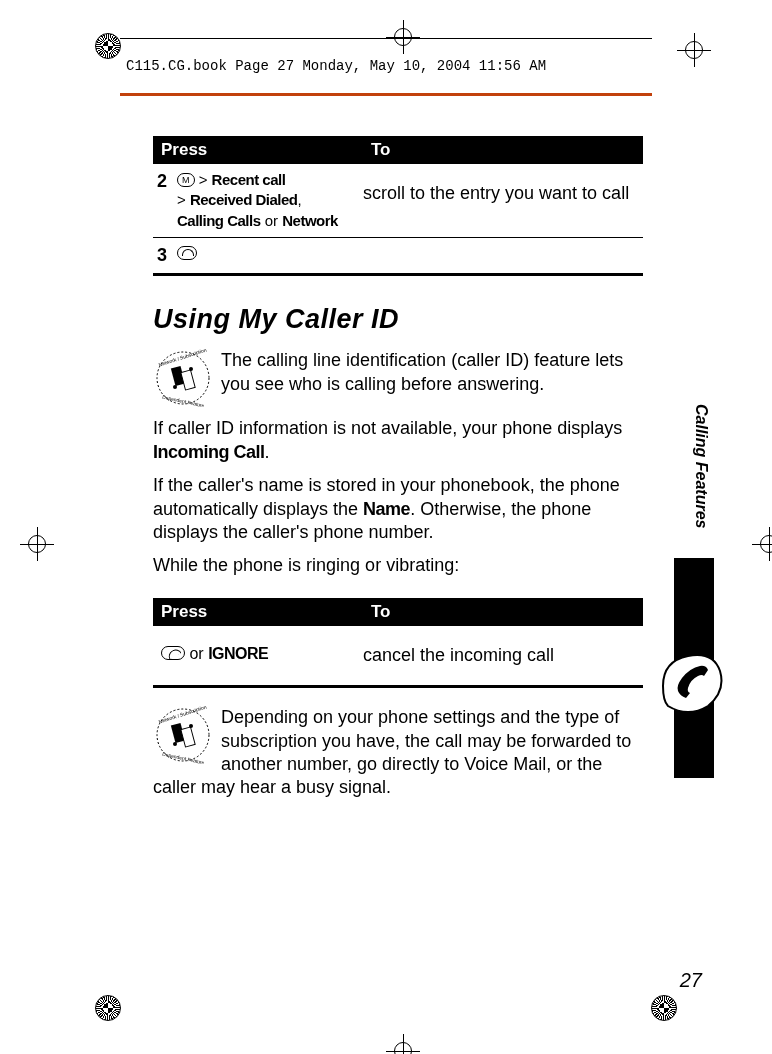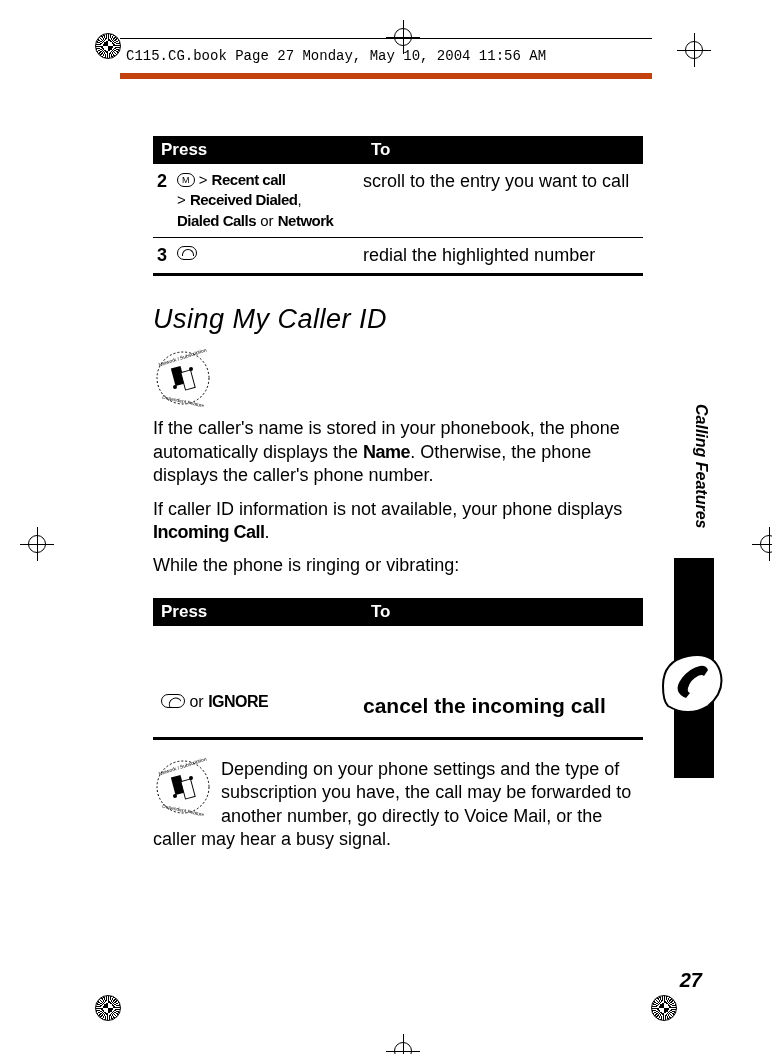--- a/index.html
+++ b/index.html
@@ -35,22 +35,22 @@
   .reg-cross::before { width: 34px; height: 1px; top: 50%; left: 0; }
   .reg-cross::after { width: 1px; height: 34px; left: 50%; top: 0; }
   .reg-cross .circ {
     position: absolute; width: 18px; height: 18px; border: 1px solid #000;
     border-radius: 50%; top: 50%; left: 50%; transform: translate(-50%,-50%);
   }
   .header-bar {
     position: absolute;
     top: 38px; left: 120px; right: 120px;
     border-top: 1px solid #000;
-    border-bottom: 6px solid #c2410c;
-    padding: 9px 6px;
+    border-bottom: 3px solid #c2410c;
+    padding: 19px 6px;
     font-family: "Courier New", monospace;
     font-size: 14px;
   }
   .page {
     position: absolute;
     top: 136px;
     left: 153px;
     width: 490px;
     font-size: 18px;
     line-height: 1.3;
@@ -65,49 +65,49 @@
   }
   .tbl-header .col-press { flex: 0 0 210px; padding: 3px 8px; }
   .tbl-header .col-to { flex: 1; padding: 3px 8px; }
   .tbl-row {
     display: flex;
     border-bottom: 1px solid #000;
     padding: 6px 0;
   }
   .tbl-row .num { flex: 0 0 24px; font-weight: bold; padding-left: 4px; }
   .tbl-row .press-cell { flex: 0 0 186px; font-size: 15px; line-height: 1.35; }
-  .tbl-row .to-cell { flex: 1; font-size: 18px; padding-right: 4px; }
+  .tbl-row .to-cell { flex: 1; font-size: 18px; padding-right: 4px; margin-top: 12px; }
   .tbl-end { border-top: 3px solid #000; height:0; margin-top:-1px; }
   .menu-btn {
     display:inline-block; border:1px solid #000; border-radius:9px;
     font-size:9px; padding:0 4px; line-height:12px; vertical-align: 2px;
     font-family: Arial;
   }
   .ui-bold { font-family: Arial; font-weight: 900; letter-spacing: -0.5px; }
   h2.section {
-    font-family: Arial; font-weight: 400; font-style: italic;
+    font-family: Arial; font-weight: 700; font-style: italic;
     font-size: 27px; letter-spacing: 0.5px;
     margin: 26px 0 12px 0;
   }
   .feature-para { margin-bottom: 10px; overflow: hidden; }
   .badge {
     float: left; width: 60px; height: 58px; margin-right: 8px;
     position: relative;
   }
   .badge svg { width:60px; height:58px; }
   .body-text { font-size: 18px; }
   .tbl2-header {
     display: flex; background: #000; color:#fff; font-weight:bold; font-size:17px;
     margin-top: 8px;
   }
   .tbl2-header .c1 { flex:0 0 210px; padding:3px 8px; }
   .tbl2-header .c2 { flex:1; padding:3px 8px; }
-  .tbl2-row { display:flex; padding:18px 0; border-bottom:1px solid #000;margin-top:48px; }
+  .tbl2-row { display:flex; padding:18px 0; border-bottom:1px solid #000; }
   .tbl2-row .c1 { flex:0 0 210px; padding-left:8px; font-size:16px; }
-  .tbl2-row .c2 { flex:1; font-size:21px;font-weight:bold; }
+  .tbl2-row .c2 { flex:1; font-size:18px; }
   .tbl2-end { border-top:3px solid #000; height:0; margin-top:-1px; }
   .end-key {
     display:inline-block; width:24px; height:14px;
     border:1px solid #000; border-radius:8px;
     position:relative; vertical-align:-1px;
   }
   .end-key::after {
     content:""; position:absolute; left:5px; top:3px;
     width:12px; height:6px; border:1px solid #000;
     border-bottom:none; border-radius:7px 7px 0 0;
@@ -147,21 +147,21 @@
     position: absolute;
     right: 44px;
     top: 646px;
     width: 70px; height: 70px;
   }
   .phone-icon-wrap svg { width:70px; height:70px; }
   .page-num {
     position: absolute;
     right: 70px;
     bottom: 62px;
-    font-weight: bold;
+    font-weight: normal;
     font-style: italic;
     font-size: 20px;
   }
 </style>
 </head>
 <body>
 
 <div class="crop-mark crop-tl">
     <div class="reg-circle"></div>
   </div>
@@ -212,55 +212,55 @@
 
   <div class="tbl-header">
     <div class="col-press">Press</div>
     <div class="col-to">To</div>
   </div>
   <div class="tbl-row">
     <div class="num">2</div>
     <div class="press-cell">
       <span class="menu-btn">M</span><span> &gt; </span><span class="ui-bold">Recent call</span><br>
       <span> &gt; </span><span class="ui-bold">Received Dialed</span><span>, </span><br>
-      <span class="ui-bold">Dialed Calls</span><span> or </span><span class="ui-bold">Network</span>
+      <span class="ui-bold">Calling Calls</span><span> or </span><span class="ui-bold">Network</span>
     </div>
     <div class="to-cell">scroll to the entry you want to call</div>
   </div>
   <div class="tbl-row">
     <div class="num">3</div>
     <div class="press-cell">
       <span class="send-key"></span>
     </div>
-    <div class="to-cell">redial the highlighted number</div>
   </div>
   <div class="tbl-end"></div>
 
   <h2 class="section">Using My Caller ID</h2>
 
   <div class="feature-para">
     <div class="badge">
       <svg viewBox="0 0 60 58">
         <circle cx="30" cy="29" r="26" fill="none" stroke="#000" stroke-width="1" stroke-dasharray="2 2"></circle>
         <text x="30" y="10" font-size="5" text-anchor="middle" transform="rotate(-18 30 10)">Network / Subscription</text>
         <text x="30" y="54" font-size="5" text-anchor="middle" transform="rotate(12 30 54)">Dependent Feature</text>
         <rect x="20" y="18" width="10" height="18" fill="#000" transform="rotate(-15 25 27)"></rect>
         <rect x="30" y="22" width="10" height="18" fill="#fff" stroke="#000" transform="rotate(-15 35 31)"></rect>
         <circle cx="38" cy="20" r="2" fill="#000"></circle>
         <circle cx="22" cy="38" r="2" fill="#000"></circle>
       </svg>
     </div>
+    <div class="body-text">The calling line identification (caller ID) feature lets you see who is calling before answering.</div>
+  </div>
+
+  <div class="feature-para body-text">
+    <span>If caller ID information is not available, your phone displays </span><span class="ui-bold">Incoming Call</span><span>.</span>
   </div>
 
   <div class="feature-para body-text">
     <span>If the caller's name is stored in your phonebook, the phone automatically displays the </span><span class="ui-bold">Name</span><span>. Otherwise, the phone displays the caller's phone number.</span>
-  </div>
-
-  <div class="feature-para body-text">
-    <span>If caller ID information is not available, your phone displays </span><span class="ui-bold">Incoming Call</span><span>.</span>
   </div>
 
 
   <div class="body-text" style="margin-bottom:20px;">While the phone is ringing or vibrating:</div>
 
   <div class="tbl2-header">
     <div class="c1">Press</div>
     <div class="c2">To</div>
   </div>
   <div class="tbl2-row">

